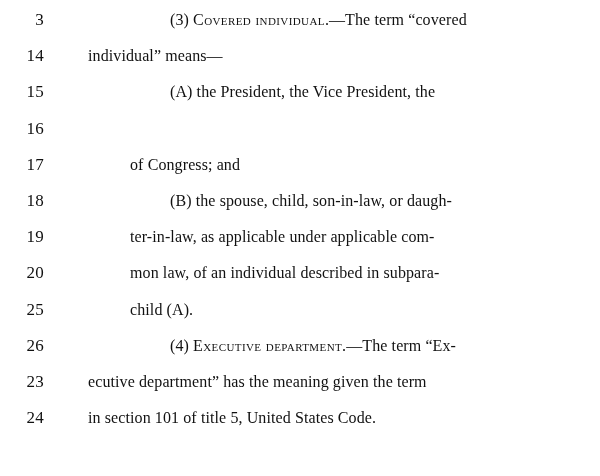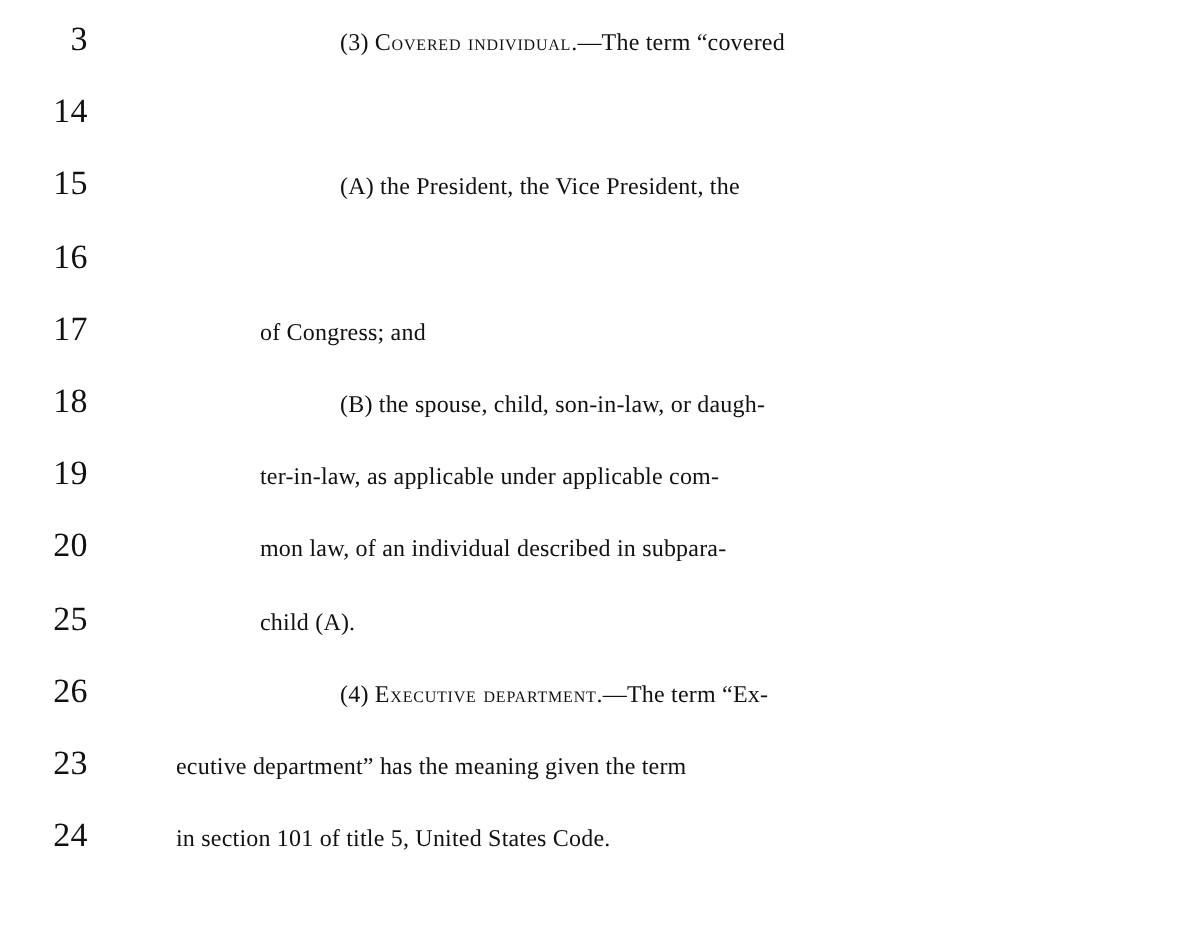--- a/index.html
+++ b/index.html
@@ -31,21 +31,21 @@
     text-align: right;
     font-family: "Liberation Serif", serif;
     font-size: 17px;
     color: #111111;
     flex: 0 0 44px;
     padding-right: 0;
     letter-spacing: 0.2px;
   }
   .line-text {
     flex: 1 1 auto;
-    font-size: 12px;
+    font-size: 16px;
     color: #111111;
     white-space: pre;
     padding-left: 44px;
     letter-spacing: 0.1px;
   }
   
   .ind-0  { padding-left: 44px; }
   .ind-1  { padding-left: 86px; }
   .ind-2  { padding-left: 126px; }
 
@@ -58,20 +58,21 @@
 <body>
 
 <div class="page">
   <div id="lines">
       <div class="line-row">
         <div class="line-number">3</div>
         <div class="line-text ind-2"><span>(3) </span><span class="smallcaps">Covered individual</span><span>.—The term “covered</span></div>
       </div>
       <div class="line-row">
         <div class="line-number">14</div>
+        <div class="line-text ind-0"><span>individual” means—</span></div>
       </div>
       <div class="line-row">
         <div class="line-number">15</div>
         <div class="line-text ind-2"><span>(A) the President, the Vice President, the</span></div>
       </div>
       <div class="line-row">
         <div class="line-number">16</div>
       </div>
       <div class="line-row">
         <div class="line-number">17</div>

